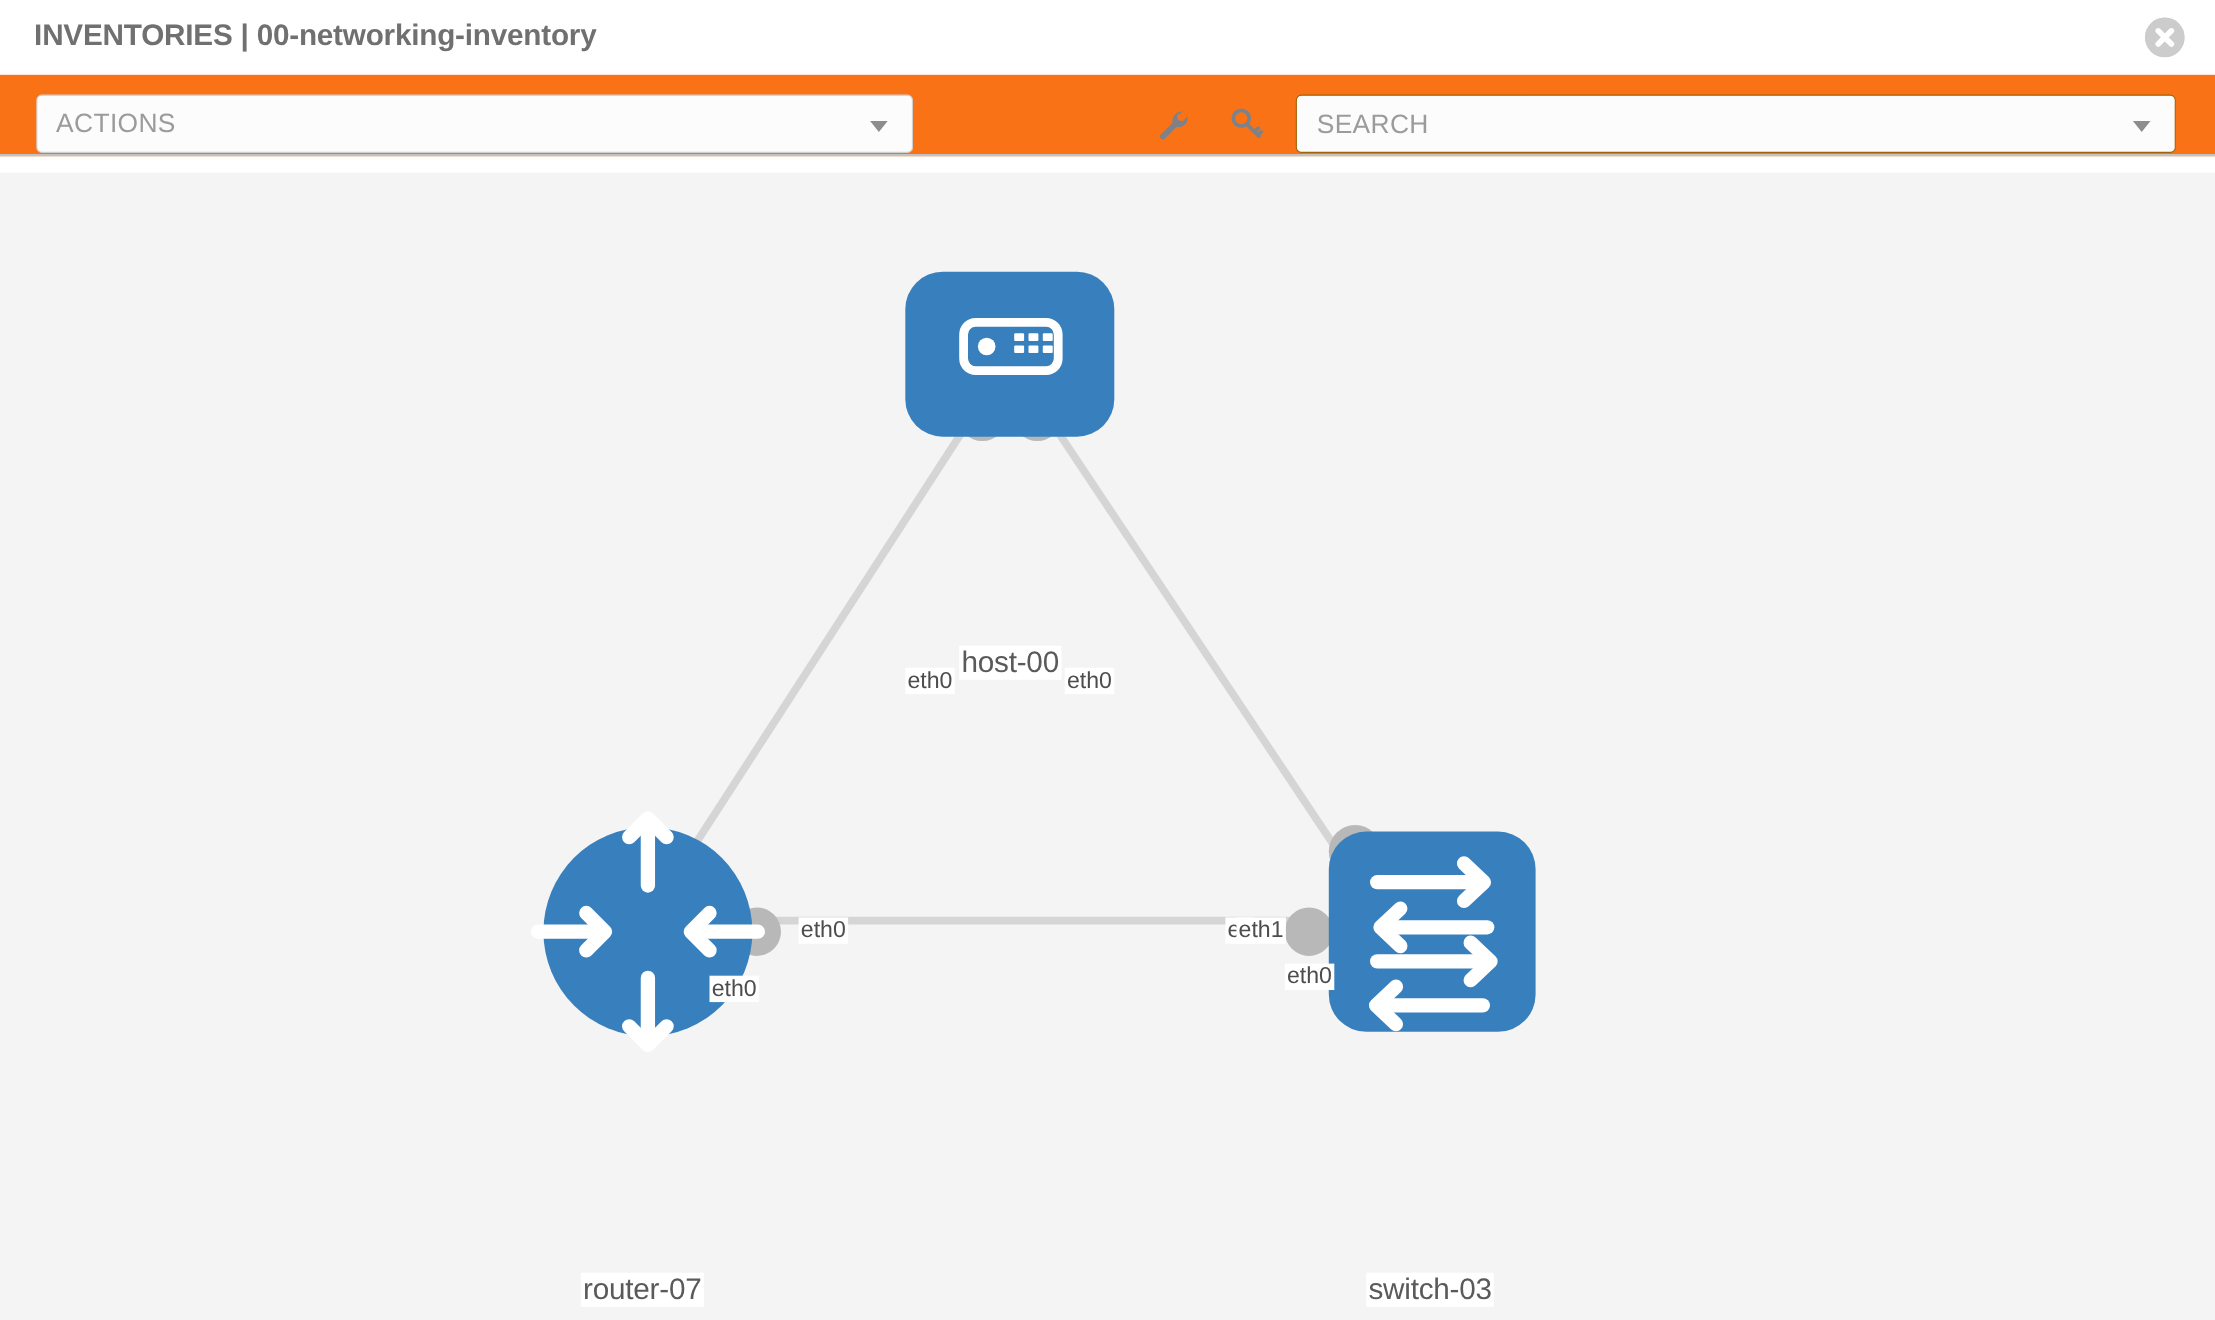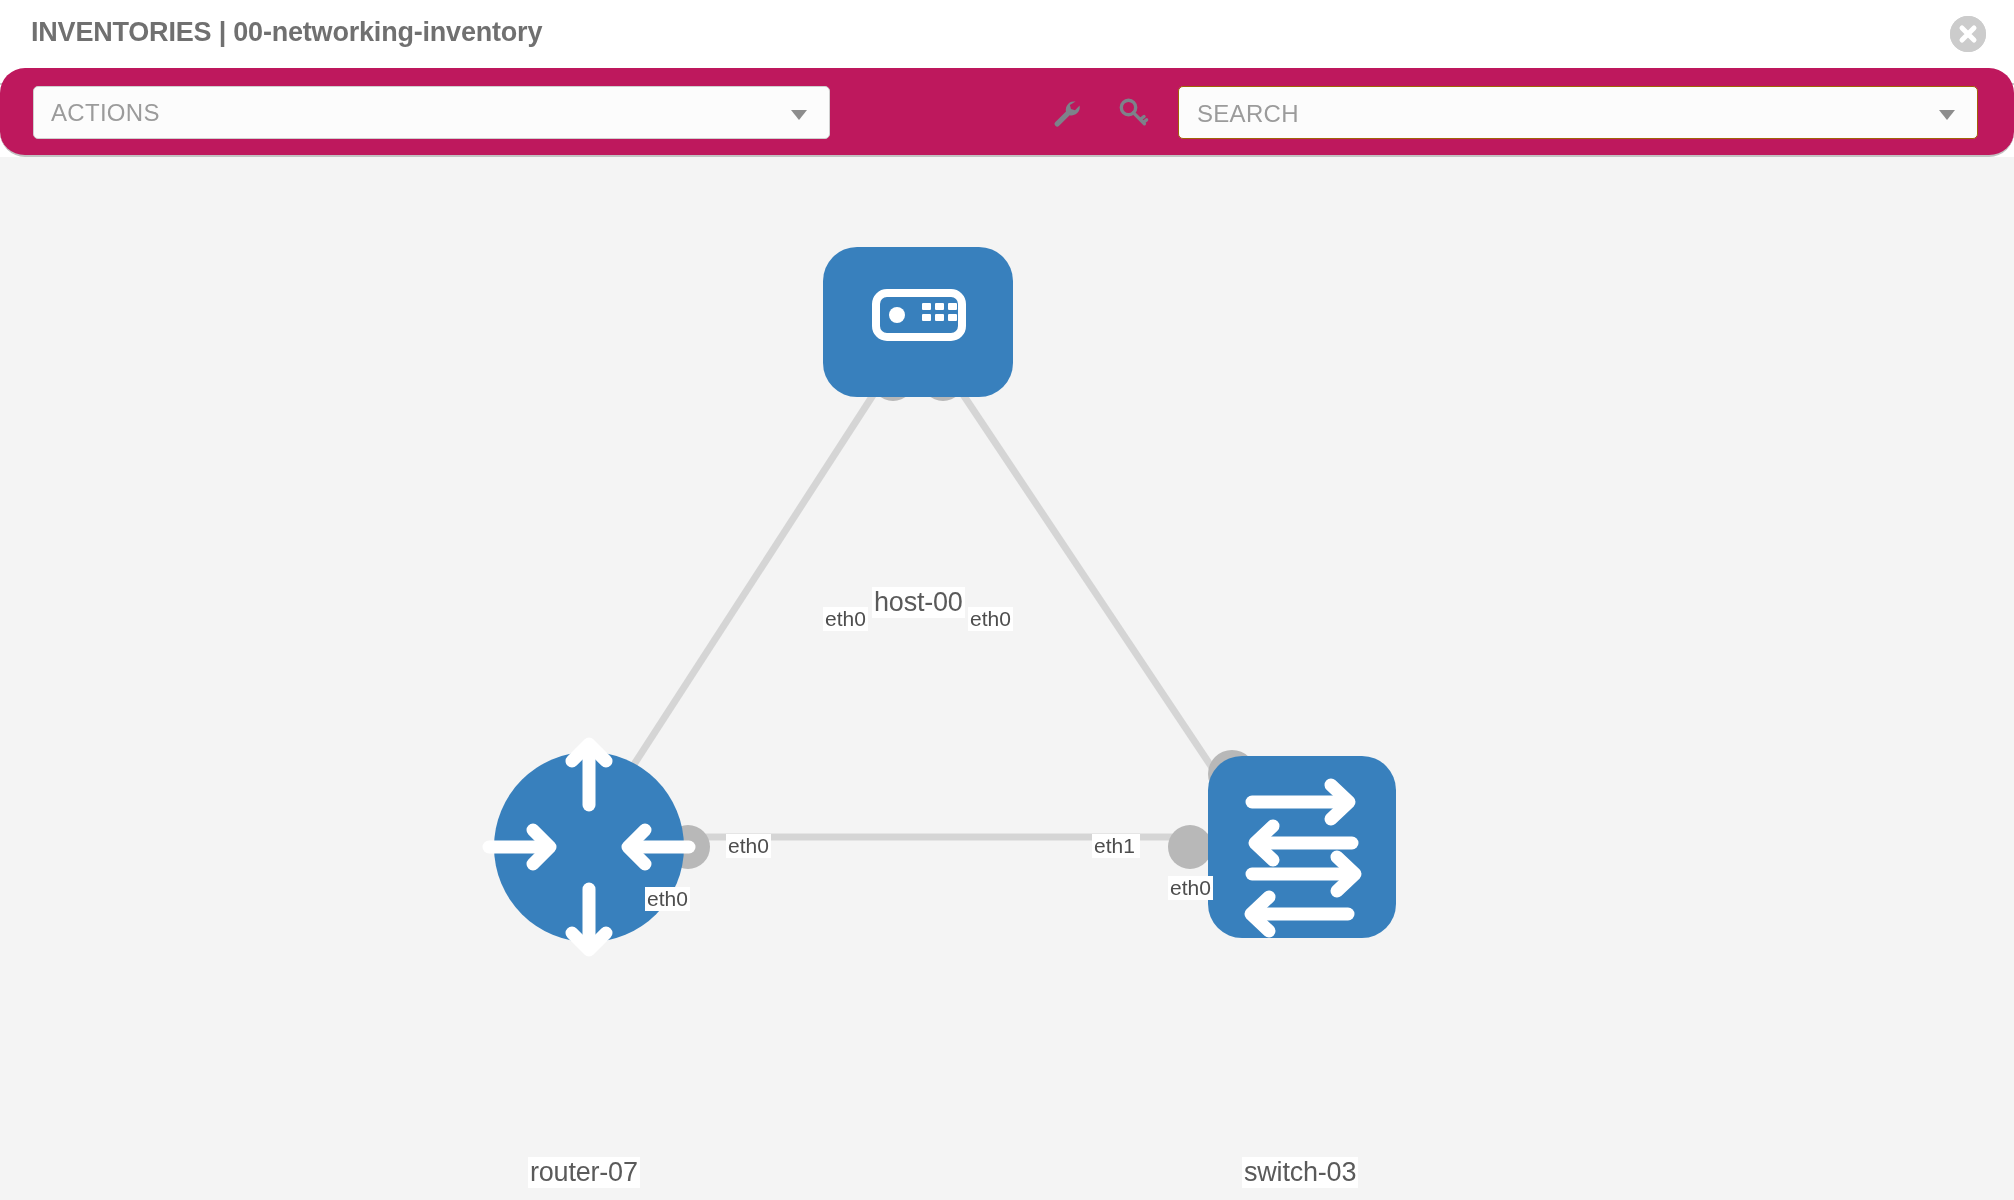--- a/index.html
+++ b/index.html
@@ -50,25 +50,24 @@
     background: #cccccc;
     cursor: pointer;
   }
   .close-btn svg { display: block; }
 
   
   .toolbar {
     position: absolute;
     left: 0; top: 68px;
     width: 2014px;
-    height: 89px;
-    background: #be185d;
+    height: 74px;
+    background: #f97316;
     border-bottom: 2px solid #c2c2c2;
     box-sizing: border-box;
-    border-radius: 25px;
   }
 
   .actions-select {
     position: absolute;
     left: 33px;
     top: 18px;
     width: 797px;
     height: 53px;
     background: #fcfcfc;
     border: 1px solid #cfcfcf;
@@ -276,16 +275,16 @@
     <div class="node-label" style="left:1242px; top:1000px;">switch-03</div>
 
     <div class="edge-label" style="left:823px; top:450px;">eth0</div>
     <div class="edge-label" style="left:968px; top:450px;">eth0</div>
 
     <div class="edge-label" style="left:645px; top:730px;">eth0</div>
     <div class="edge-label" style="left:1168px; top:719px;">eth0</div>
 
     <div class="edge-label" style="left:726px; top:677px;">eth0</div>
     <div class="edge-label" style="left:1114px; top:677px;">etl</div>
-    <div class="edge-label" style="left:1092px; top:677px;">eth1</div>
+    <div class="edge-label" style="left:1124px; top:677px;">eth1</div>
 
   </div>
 </div>
 
 </body></html>

